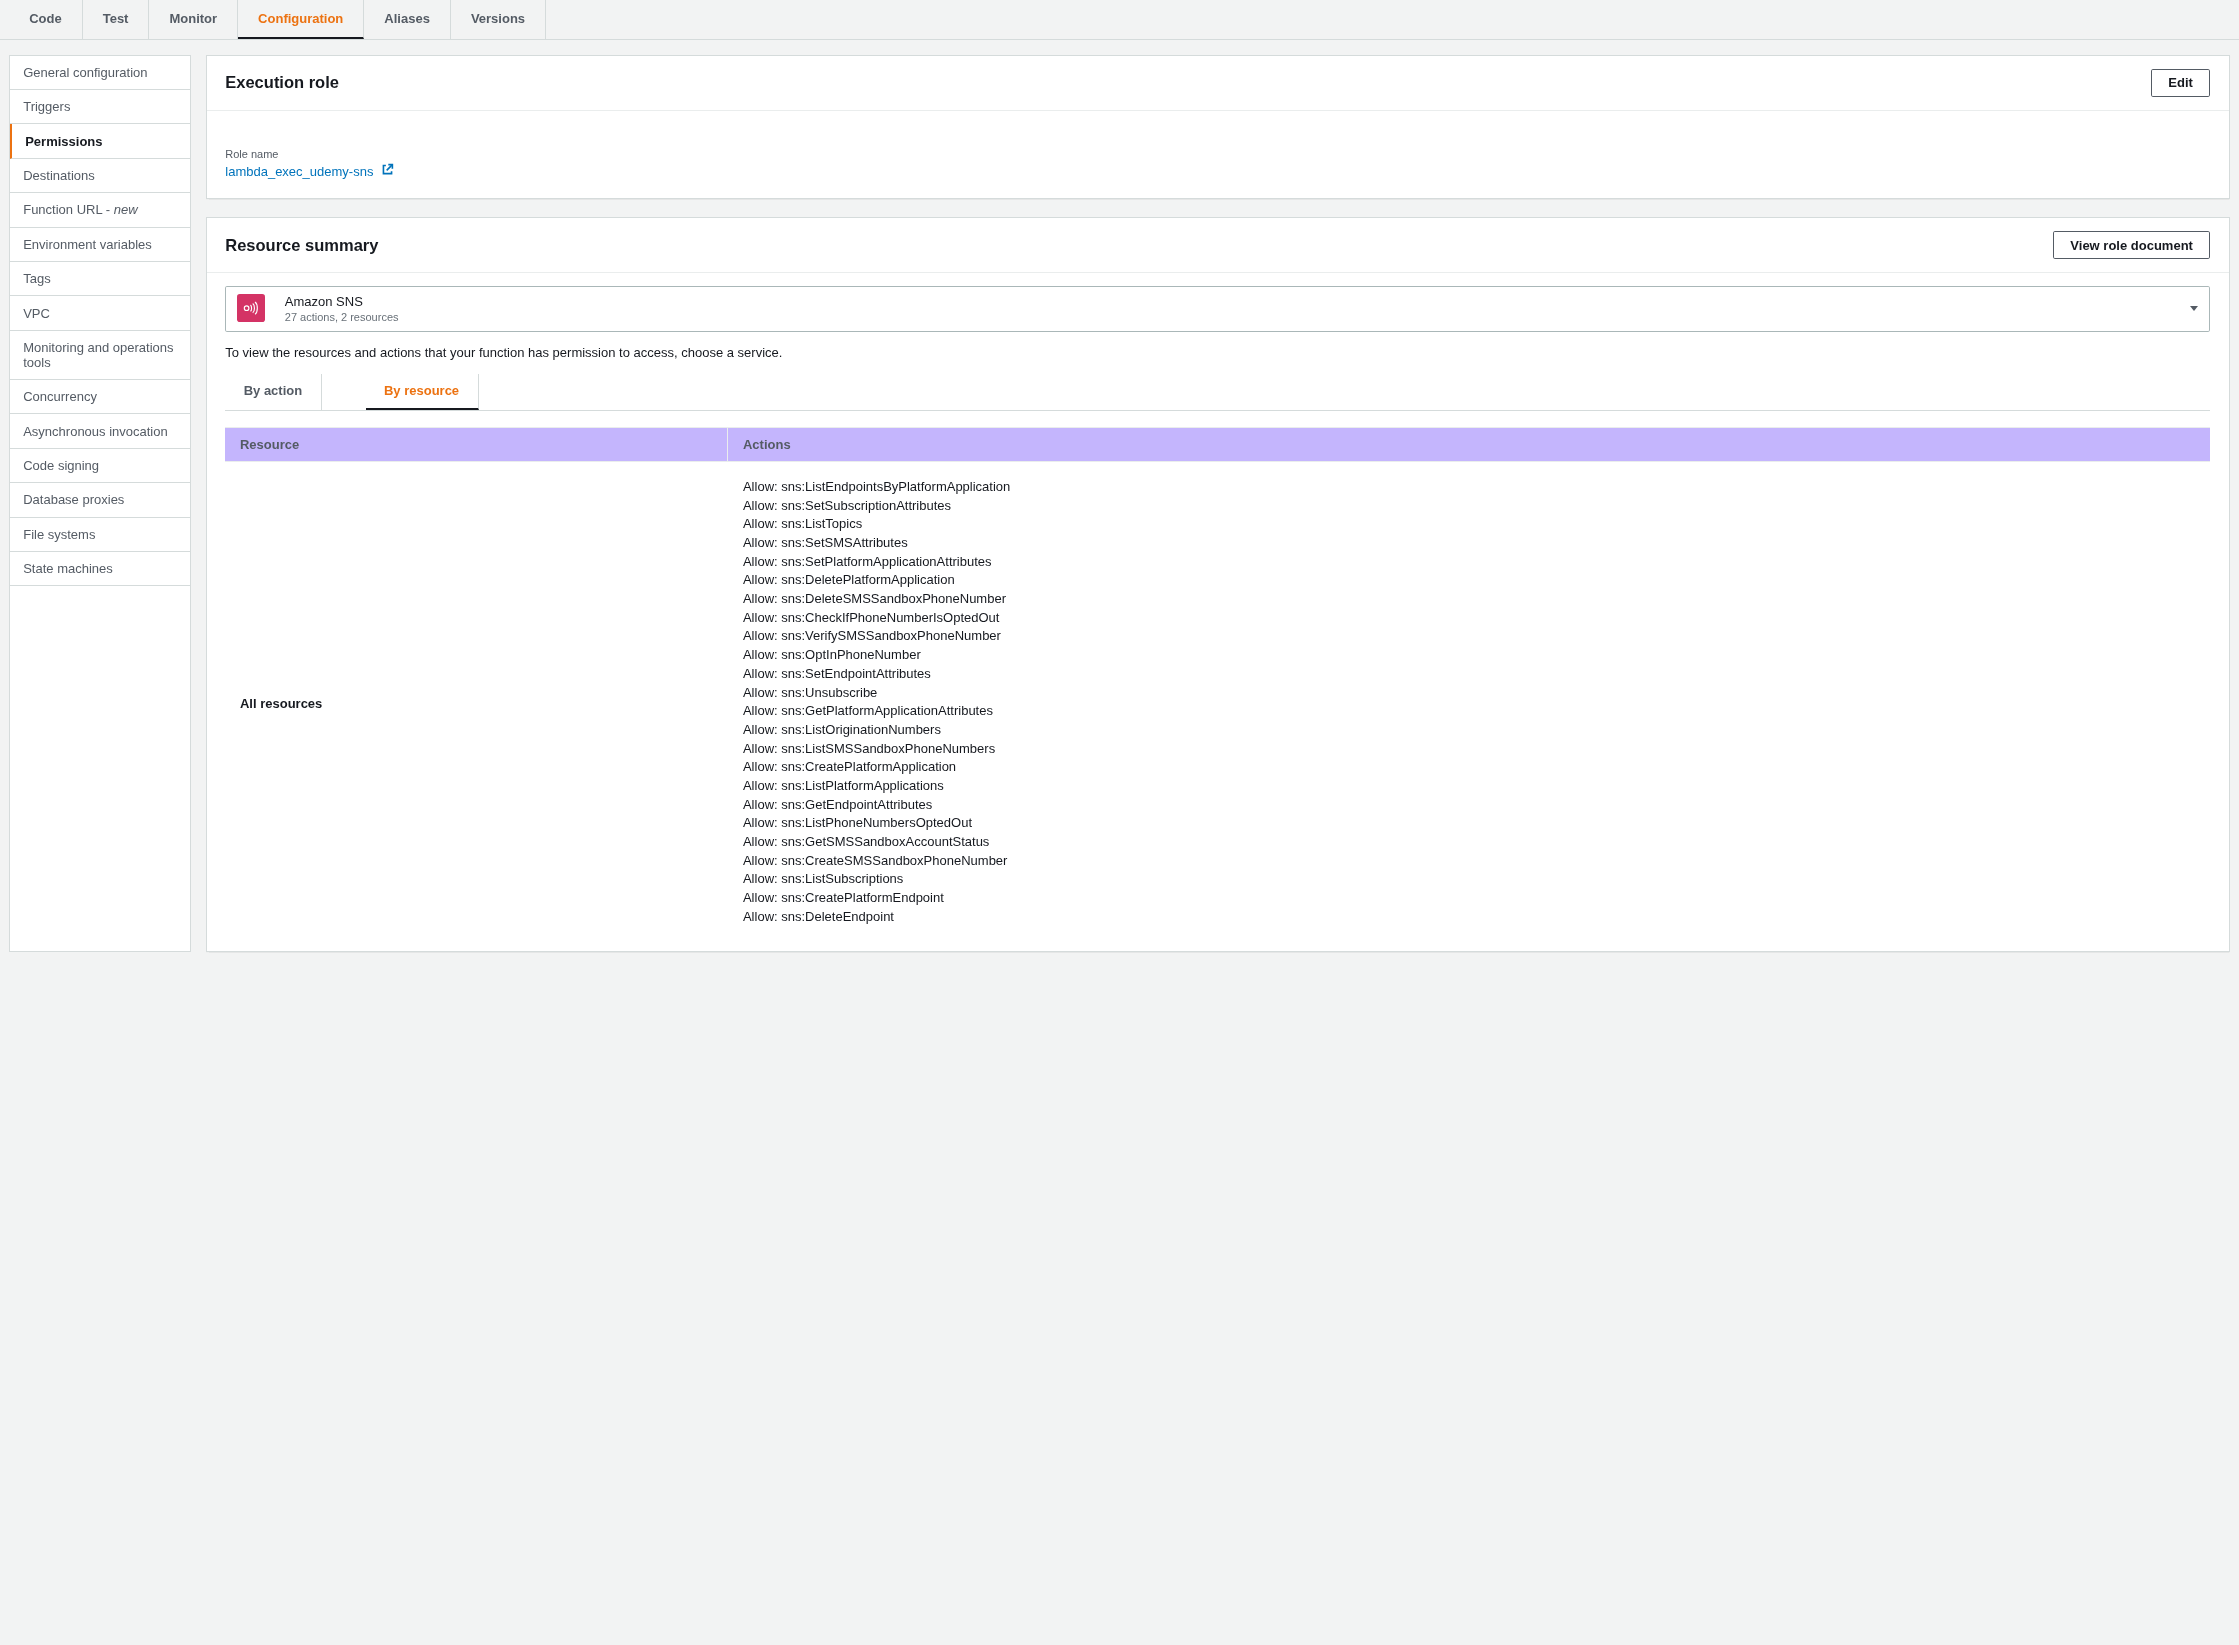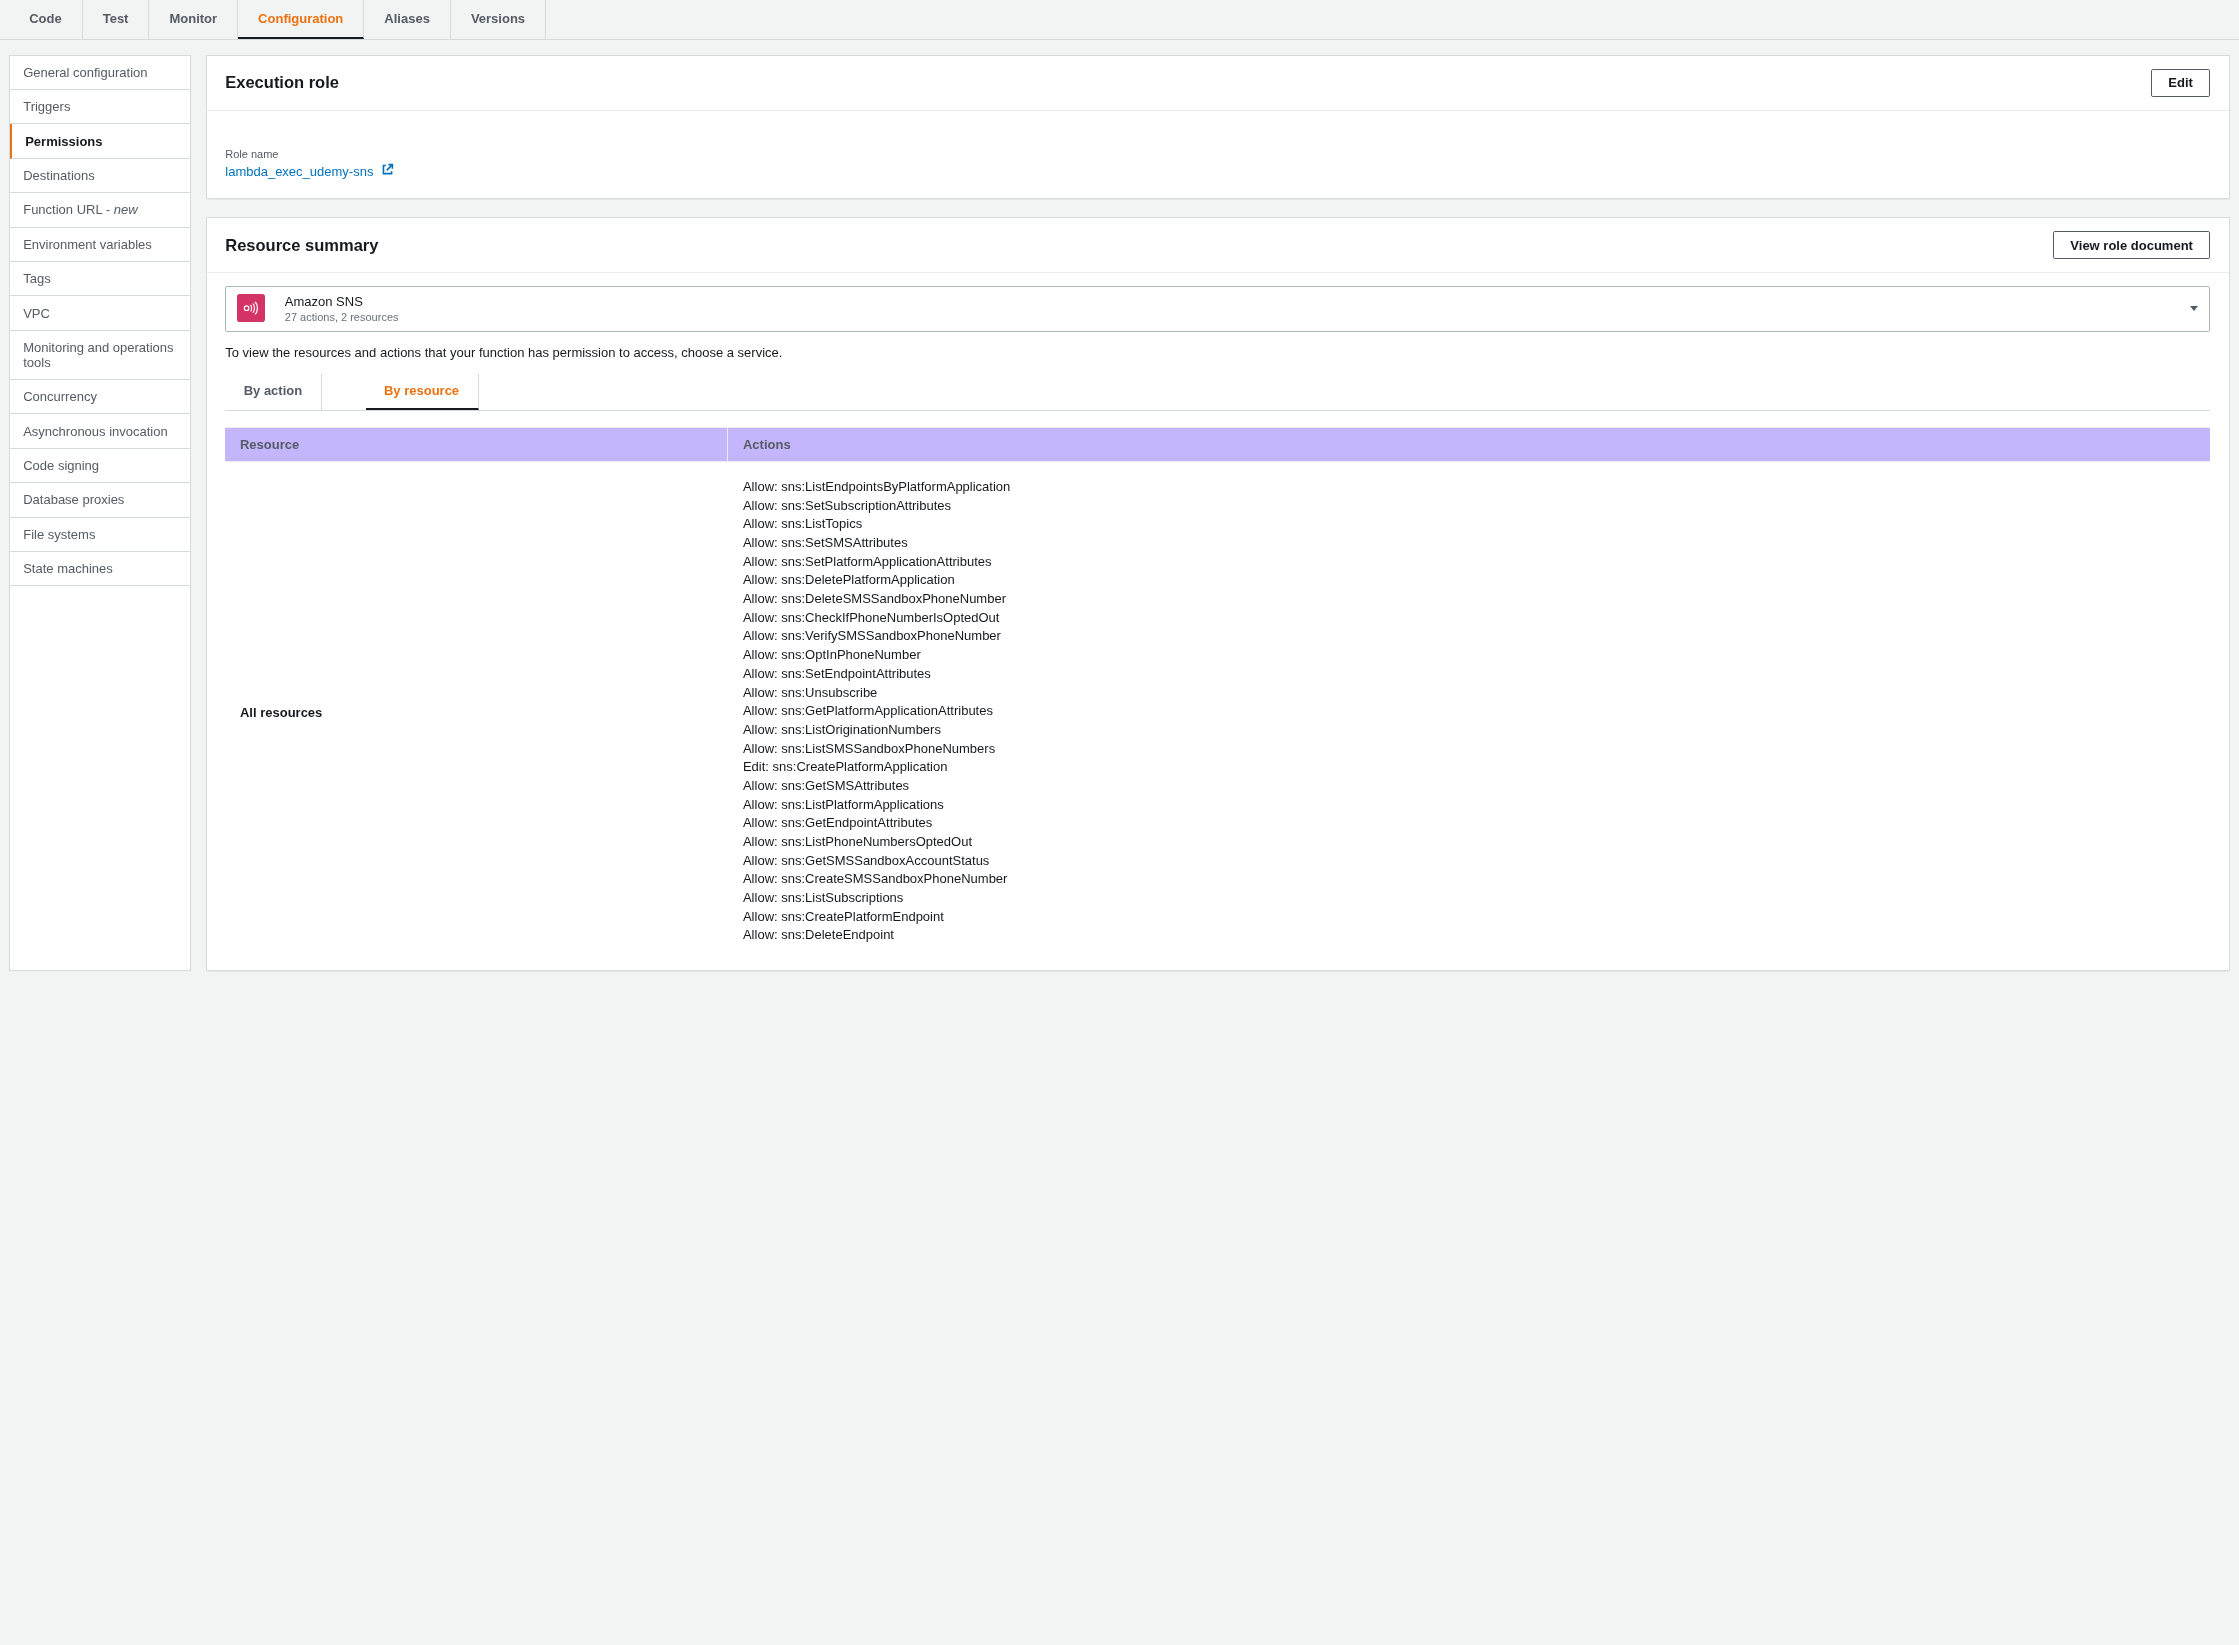--- a/index.html
+++ b/index.html
@@ -295,22 +295,21 @@
                 <div class="action-line">Allow: sns:DeletePlatformApplication</div>
                 <div class="action-line">Allow: sns:DeleteSMSSandboxPhoneNumber</div>
                 <div class="action-line">Allow: sns:CheckIfPhoneNumberIsOptedOut</div>
                 <div class="action-line">Allow: sns:VerifySMSSandboxPhoneNumber</div>
                 <div class="action-line">Allow: sns:OptInPhoneNumber</div>
                 <div class="action-line">Allow: sns:SetEndpointAttributes</div>
                 <div class="action-line">Allow: sns:Unsubscribe</div>
                 <div class="action-line">Allow: sns:GetPlatformApplicationAttributes</div>
                 <div class="action-line">Allow: sns:ListOriginationNumbers</div>
                 <div class="action-line">Allow: sns:ListSMSSandboxPhoneNumbers</div>
-                <div class="action-line">Edit: sns:CreatePlatformApplication</div>
-                <div class="action-line">Allow: sns:GetSMSAttributes</div>
+                <div class="action-line">Allow: sns:CreatePlatformApplication</div>
                 <div class="action-line">Allow: sns:ListPlatformApplications</div>
                 <div class="action-line">Allow: sns:GetEndpointAttributes</div>
                 <div class="action-line">Allow: sns:ListPhoneNumbersOptedOut</div>
                 <div class="action-line">Allow: sns:GetSMSSandboxAccountStatus</div>
                 <div class="action-line">Allow: sns:CreateSMSSandboxPhoneNumber</div>
                 <div class="action-line">Allow: sns:ListSubscriptions</div>
                 <div class="action-line">Allow: sns:CreatePlatformEndpoint</div>
                 <div class="action-line">Allow: sns:DeleteEndpoint</div>
               </div>
           </div>

